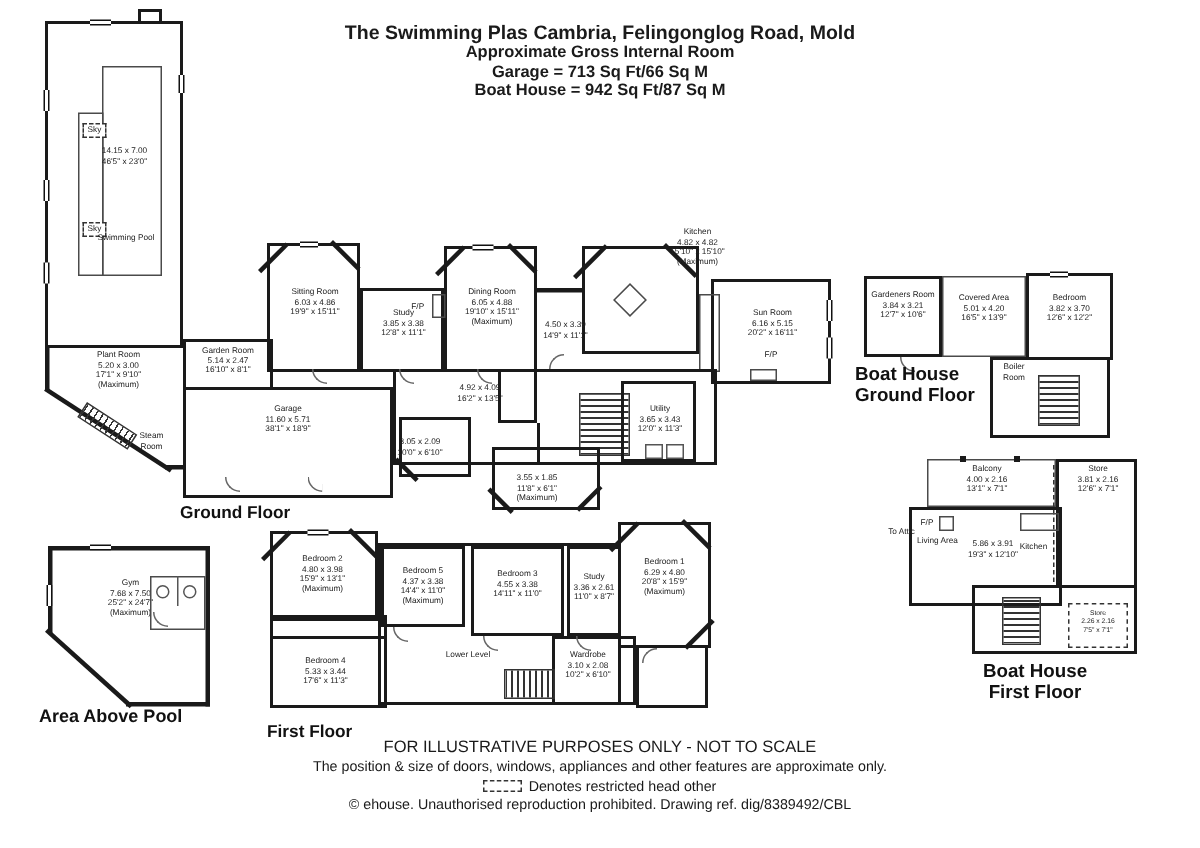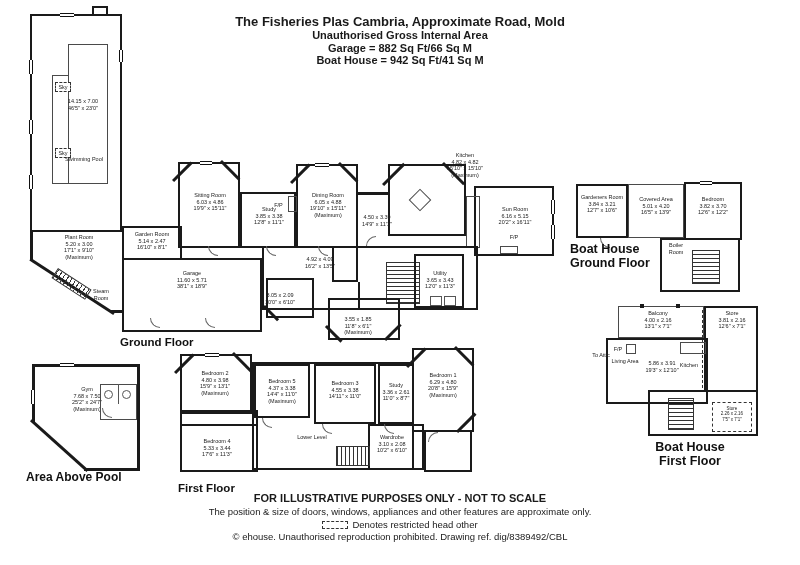--- a/index.html
+++ b/index.html
@@ -26,24 +26,24 @@
   .hdr { text-align:center; font-weight:bold; }
   .hdr .t { font-size:13px; line-height:15px; }
   .hdr .l { font-size:11px; line-height:12.5px; }
   .ftr { position:absolute; left:0; width:800px; text-align:center; color:#1a1a1a; }
   .dashsym { display:inline-block; width:26px; height:8px; border:1px dashed #333; vertical-align:-1px; margin-right:4px; }
 </style>
 </head>
 <body>
 
 <div class="abs hdr" style="left:160px; top:14px; width:480px;">
-  <div class="t">The Fisheries Plas Cambria, Approximate Road, Mold</div>
-  <div class="l">Unauthorised Gross Internal Area</div>
-  <div class="l">Garage = 882 Sq Ft/66 Sq M</div>
-  <div class="l">Boat House = 942 Sq Ft/41 Sq M</div>
+  <div class="t">The Swimming Plas Cambria, Felingonglog Road, Mold</div>
+  <div class="l">Approximate Gross Internal Room</div>
+  <div class="l">Garage = 713 Sq Ft/66 Sq M</div>
+  <div class="l">Boat House = 942 Sq Ft/87 Sq M</div>
 </div>
 
 <div class="box" style="left:30px; top:14px; width:92px; height:218px;"></div>
 <div class="ibox" style="left:92px; top:6px; width:16px; height:10px;"></div>
 <div class="tbox" style="left:52px; top:75px; width:17px; height:109px;"></div>
 <div class="tbox" style="left:68px; top:44px; width:40px; height:140px;"></div>
 <div class="dash" style="left:55px; top:82px; width:16px; height:10px;"></div>
 <div class="rlabel" style="left:55px; top:84px; width:16px;">
     <span>Sky</span>
   </div>
@@ -348,16 +348,16 @@
 <div class="rlabel tiny" style="left:714px; top:406px; width:36px;">
   <span>Store</span>
   <span>2.26 x 2.16</span>
   <span>7'5" x 7'1"</span>
 </div>
 <div class="abs" style="left:622px; top:440px; width:136px; text-align:center; font-weight:bold; font-size:12.5px; line-height:14px; color:#111;">
   <div>Boat House</div>
   <div>First Floor</div>
 </div>
 
-<div class="ftr" style="top:492px; font-weight:bold; font-size:11px;">FOR ILLUSTRATIVE PURPOSES ONLY - NOT TO SCALE</div>
+<div class="ftr" style="top:492px; font-weight:normal; font-size:11px;">FOR ILLUSTRATIVE PURPOSES ONLY - NOT TO SCALE</div>
 <div class="ftr" style="top:506px; font-size:9.5px;">The position &amp; size of doors, windows, appliances and other features are approximate only.</div>
 <div class="ftr" style="top:519px; font-size:9.5px;"><span class="dashsym"></span><span>Denotes restricted head other</span></div>
 <div class="ftr" style="top:531px; font-size:9.5px;">© ehouse. Unauthorised reproduction prohibited. Drawing ref. dig/8389492/CBL</div>
 
 </body></html>

